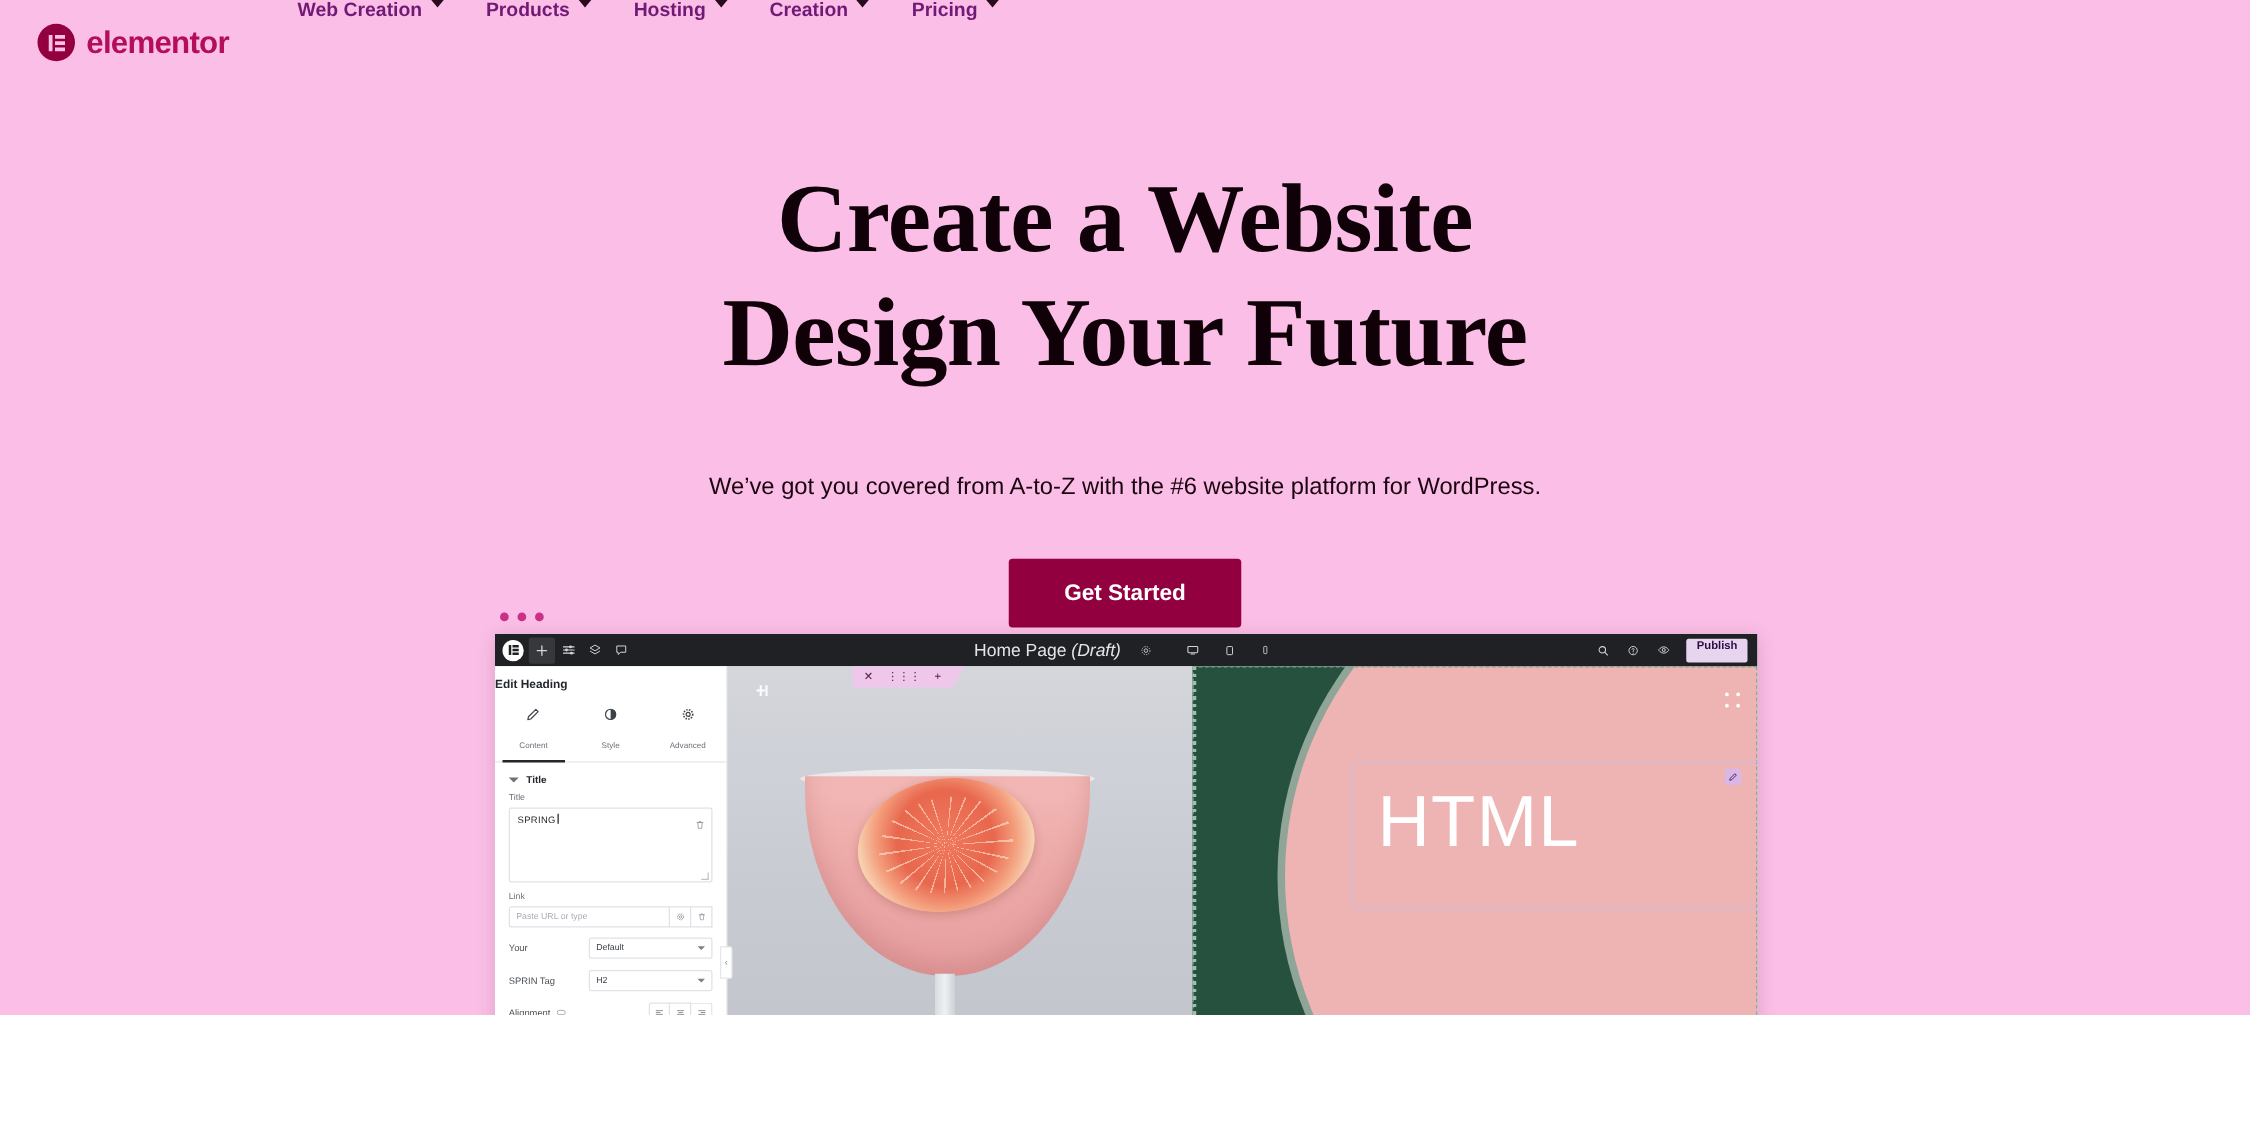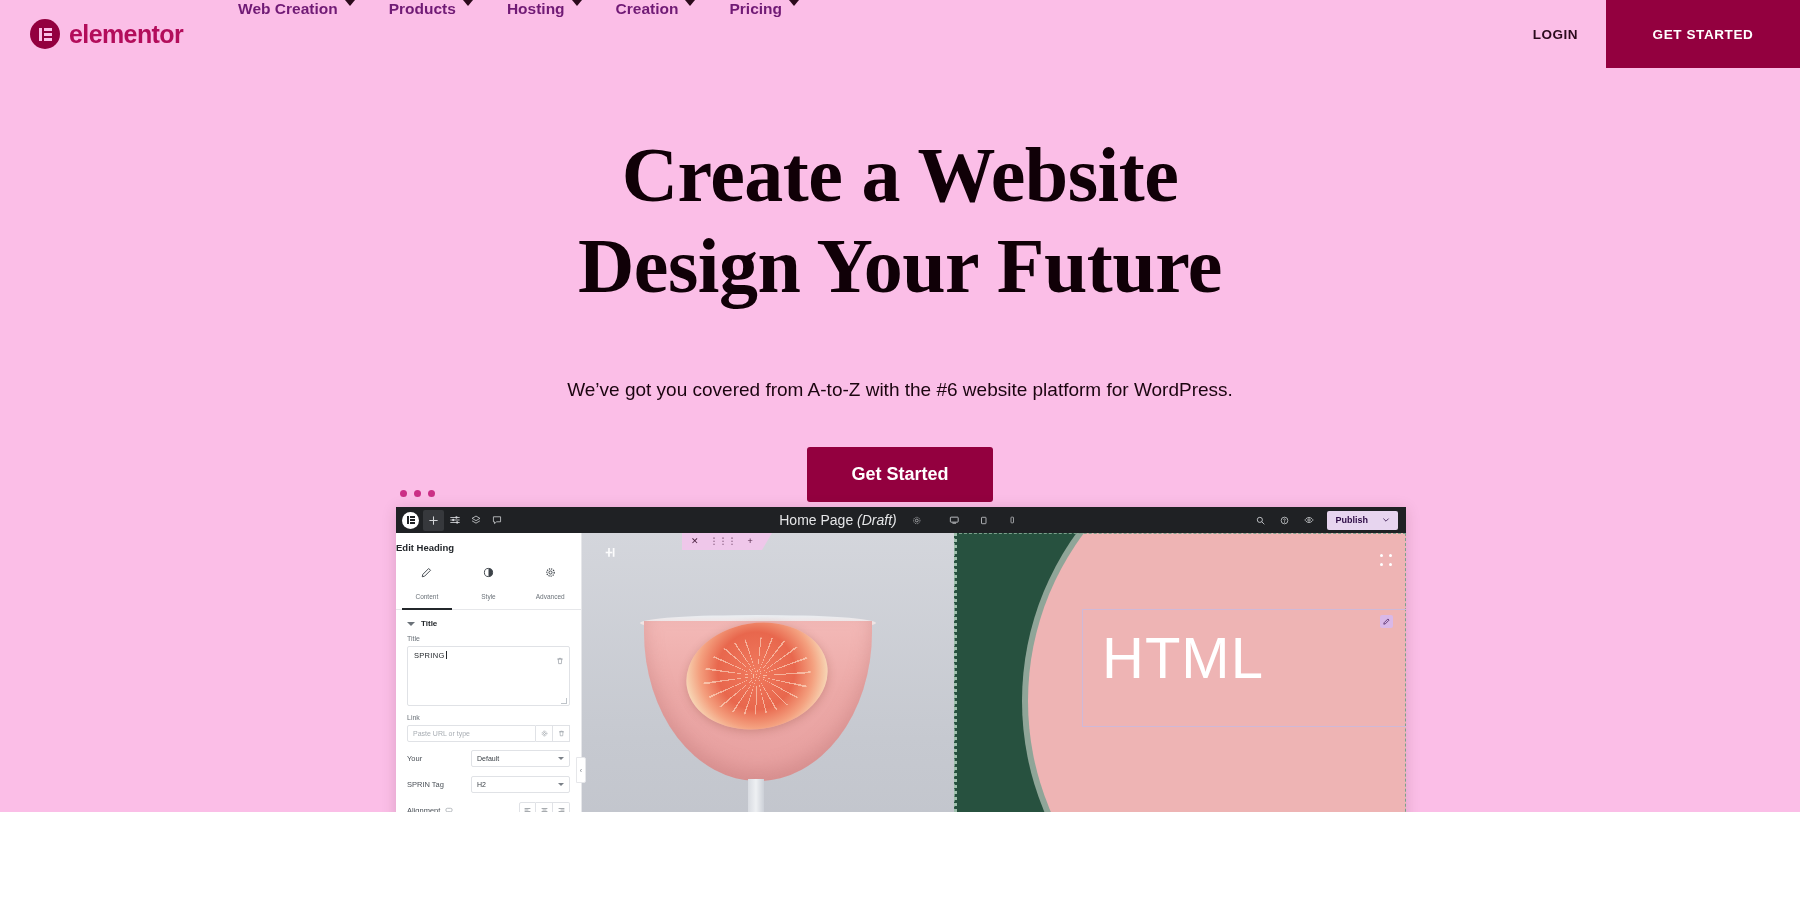--- a/index.html
+++ b/index.html
@@ -234,20 +234,21 @@
     font-size: 9px;
     font-weight: 600;
     height: 19px;
     display: flex;
     align-items: center;
     gap: 14px;
     padding: 0 8px;
     border-radius: 2px;
     margin-left: 5px;
     cursor: pointer;
+    flex-direction: column;
   }
 
   
   .ed-main { display: flex; height: 374px; }
 
   
   .panel {
     width: 186px;
     background: #fff;
     border-right: 1px solid #e6e7ea;
@@ -614,24 +615,20 @@
       <div class="nav-item">
         <span>Creation</span>
         <span class="caret"></span>
       </div>
       <div class="nav-item">
         <span>Pricing</span>
         <span class="caret"></span>
       </div>
     </nav>
 
-    <div class="header-right">
-      <div class="login-link">LOGIN</div>
-      <div class="get-started-top">GET STARTED</div>
-    </div>
   </header>
 
   <div class="hero-copy">
     <h1 class="hero-title">
       <span class="l1">Create a Website</span>
       <span class="l2">Design Your Future</span>
     </h1>
     <p class="hero-sub">
       <br>
       <span>We’ve got you covered from A-to-Z with the #6 website platform for WordPress.</span>

